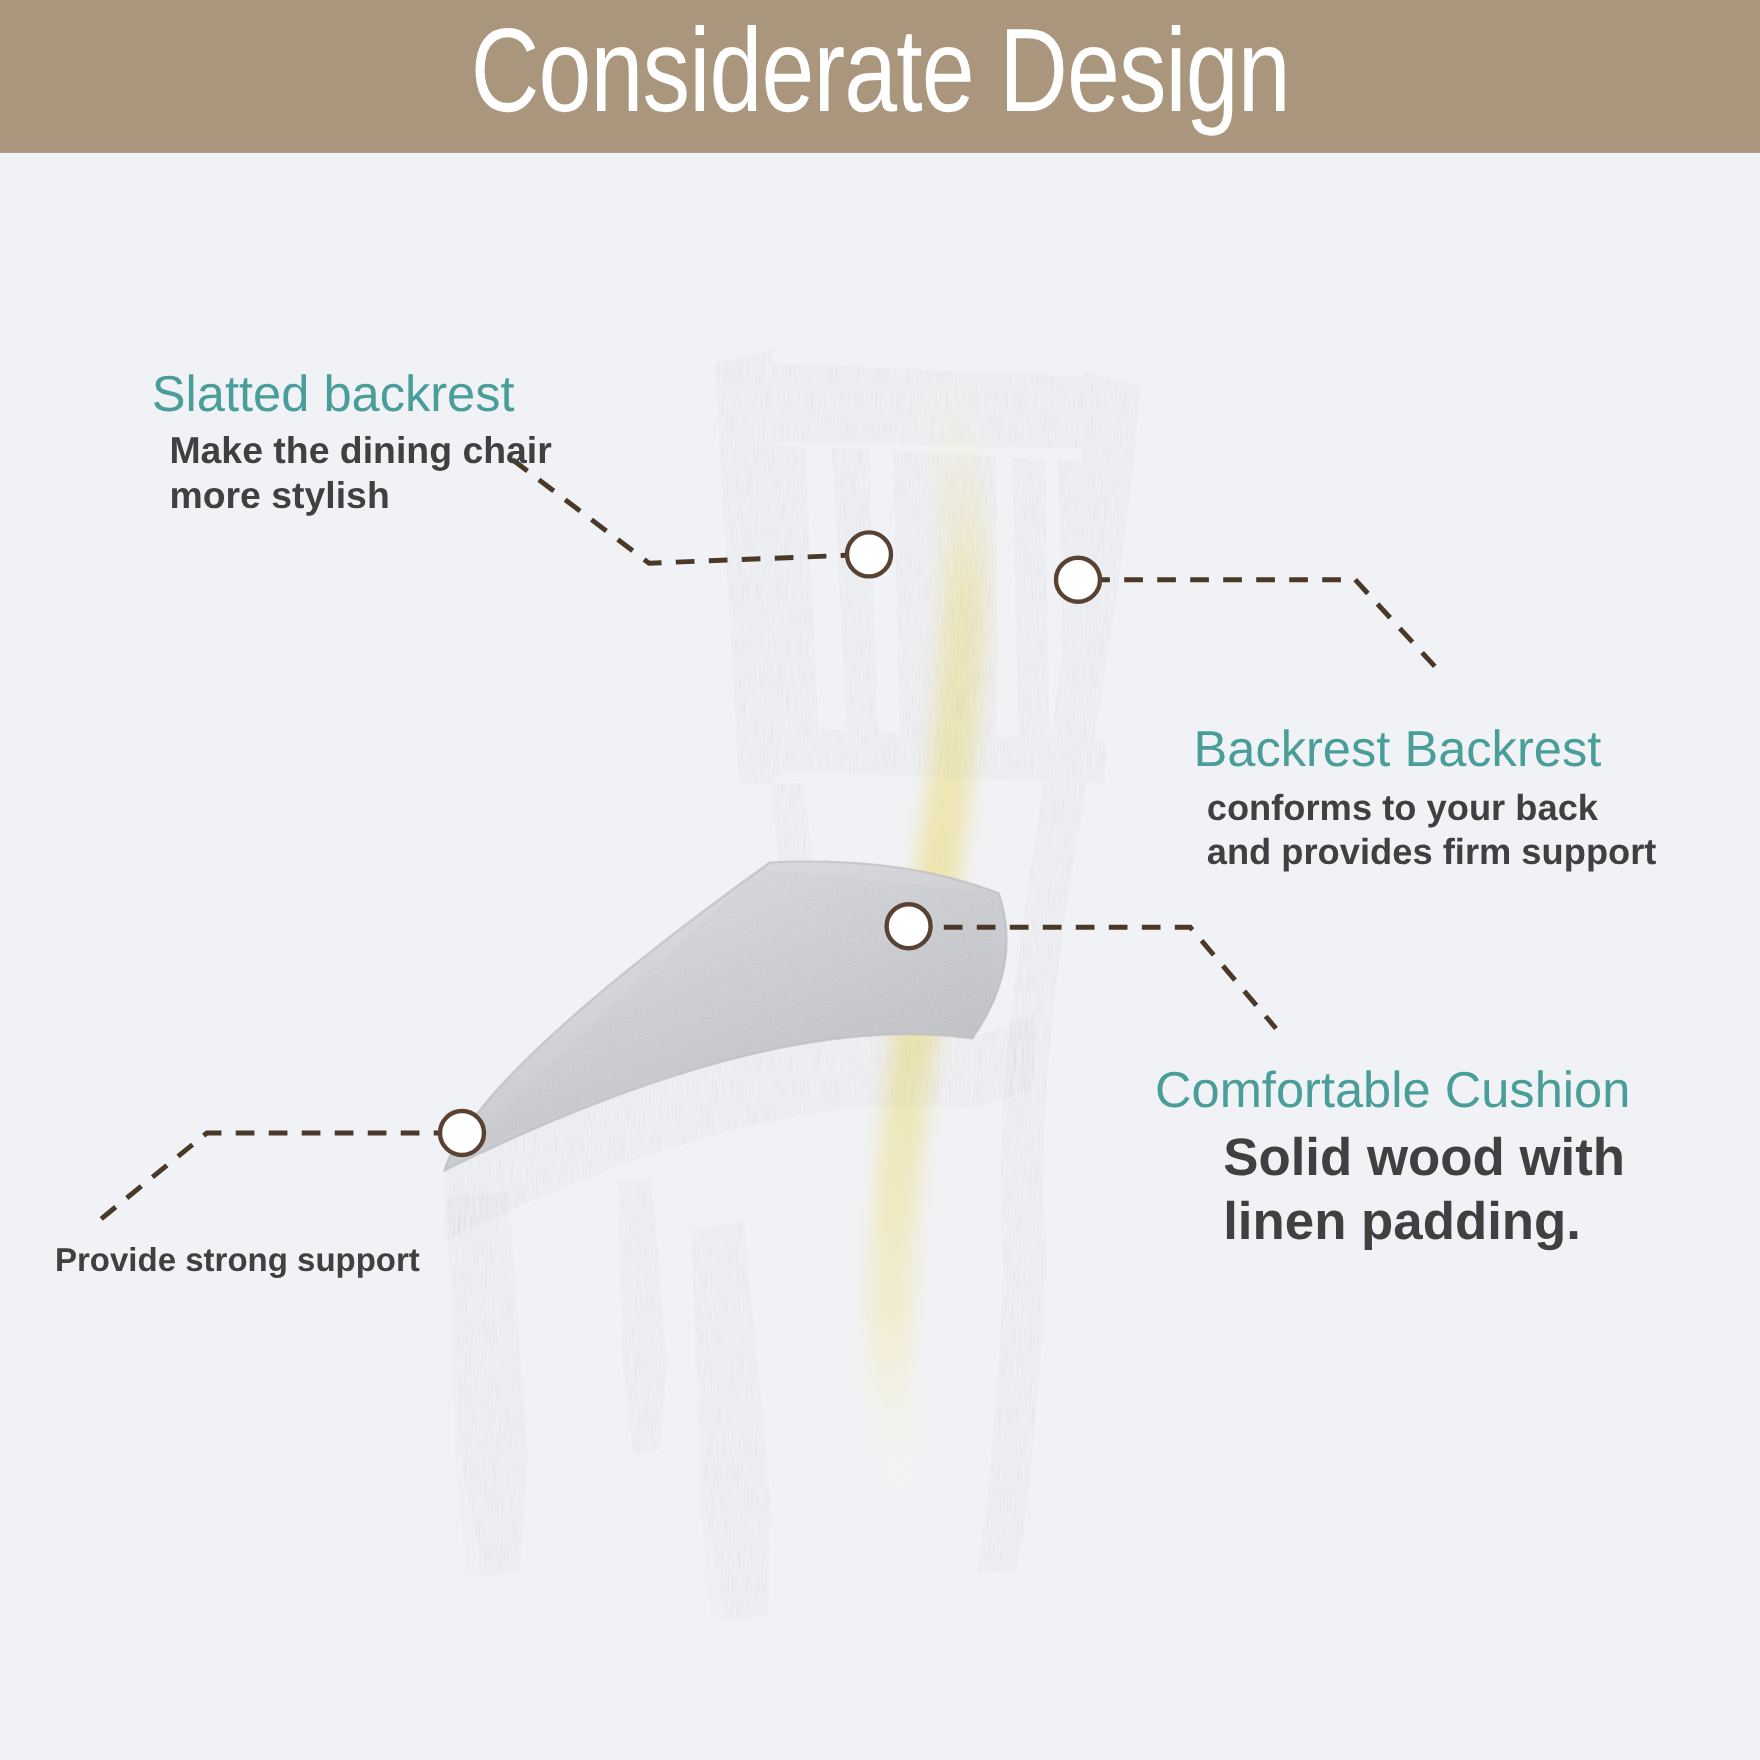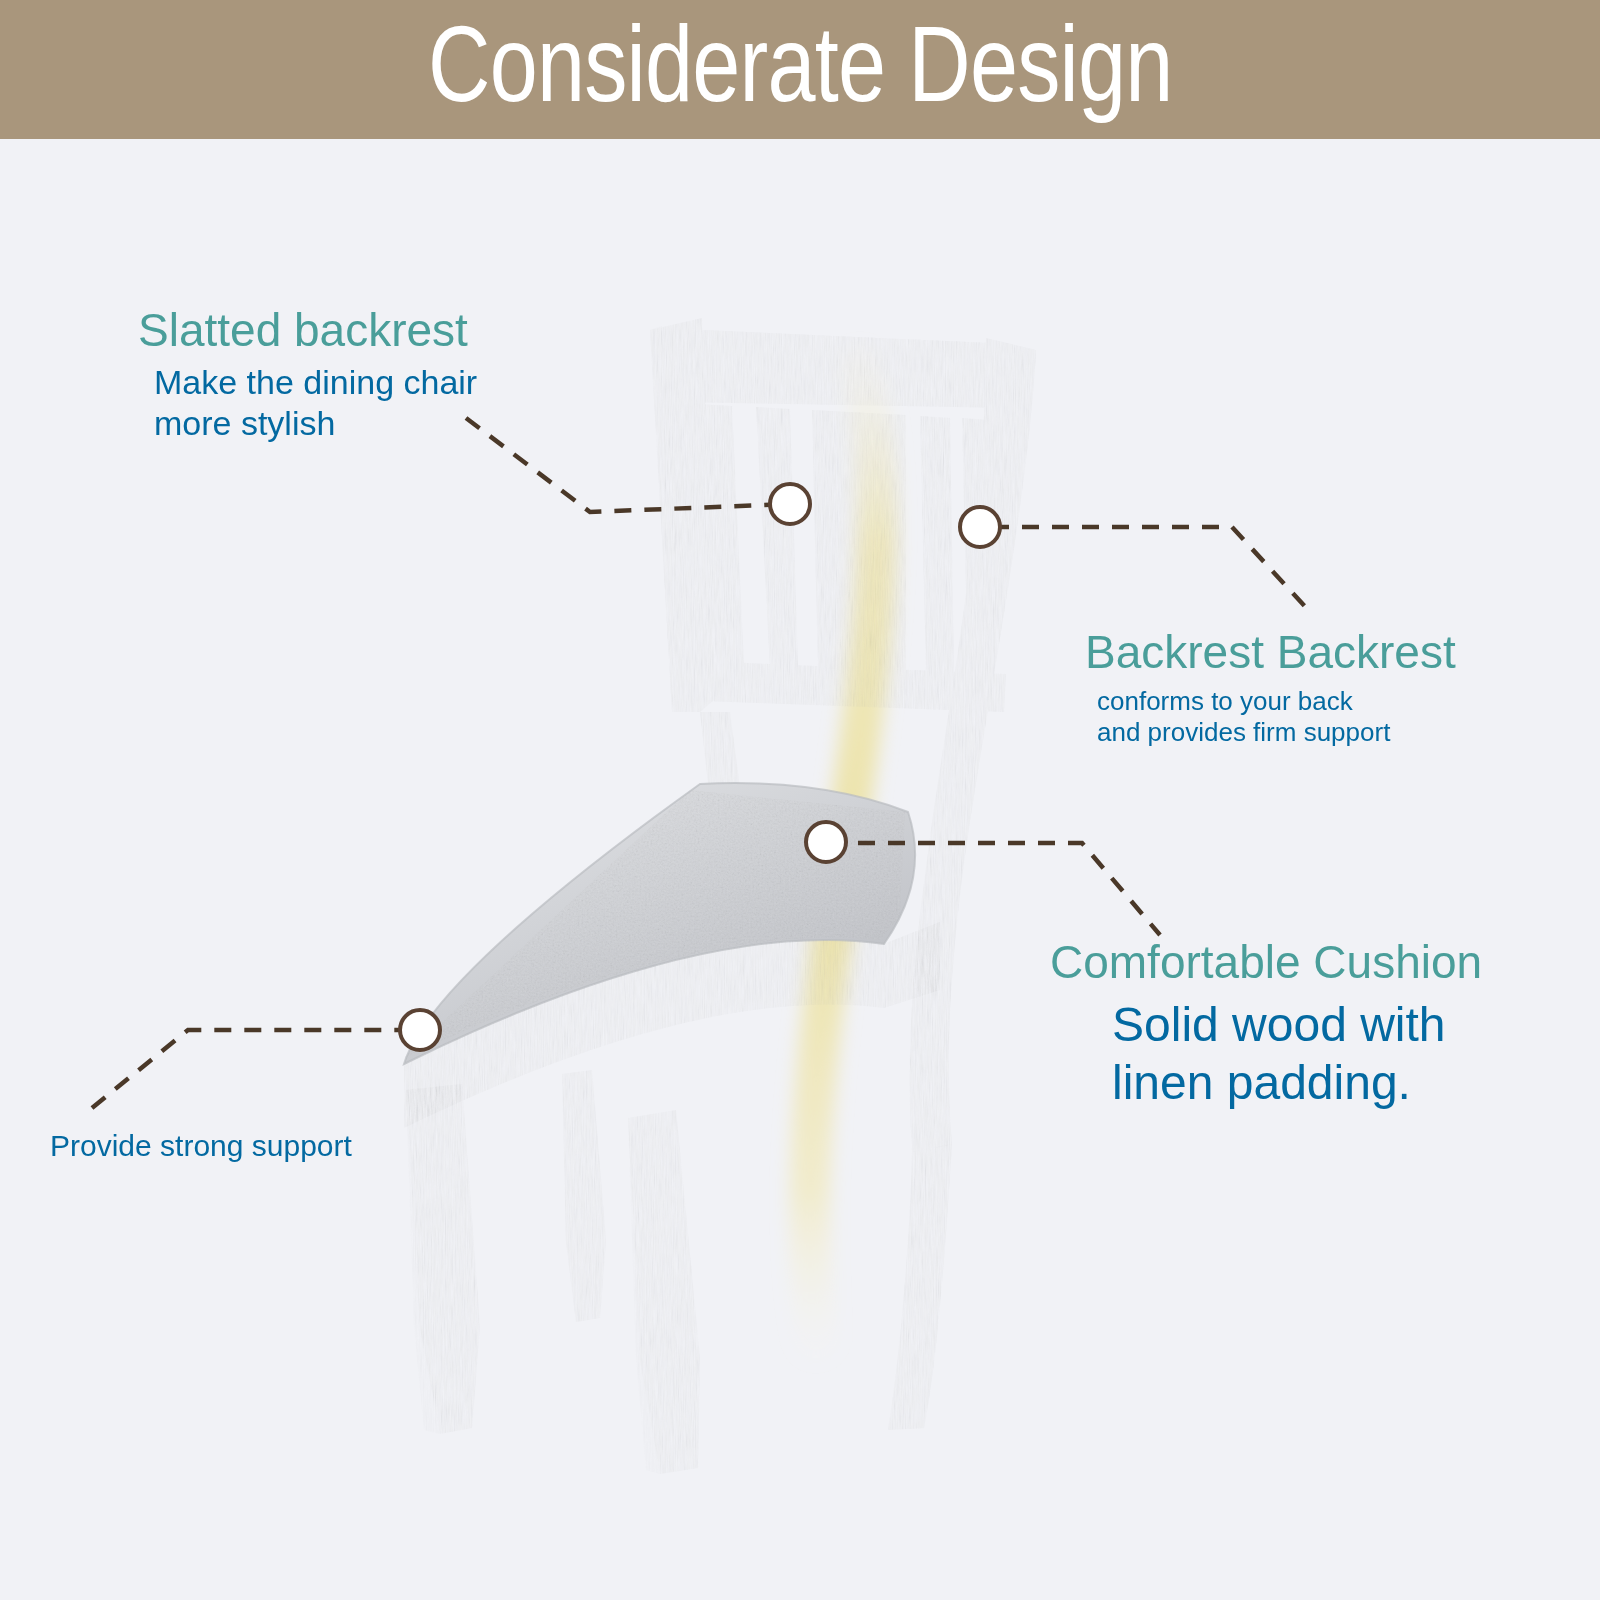--- a/index.html
+++ b/index.html
@@ -51,34 +51,35 @@
   
   .callout {
     position: absolute;
   }
   .callout-title {
     color: #4a9e9a;
     font-size: 46px;
     line-height: 1.08;
     white-space: nowrap;
     font-weight: 400;
+    margin-top: 28px;
   }
   .callout-sub {
-    color: #0369a1;
+    color: #404040;
     font-size: 34px;
     line-height: 1.22;
-    font-weight: 400;
+    font-weight: 700;
     white-space: pre-line;
   }
 
   #callout-slatted        { left: 138px;  top: 306px; }
   #callout-slatted .callout-sub  { margin-left: 16px; margin-top: 6px; }
 
   #callout-ergonomic      { left: 1085px; top: 628px; }
-  #callout-ergonomic .callout-sub { margin-left: 12px; margin-top: 8px; font-size: 26px; }
+  #callout-ergonomic .callout-sub { margin-left: 12px; margin-top: 8px; font-size: 33px; }
 
   #callout-cushion        { left: 1050px; top: 938px; }
   #callout-cushion .callout-sub  { margin-left: 62px; margin-top: 8px; font-size: 48px; }
 
   #callout-legs           { left: 28px;   top: 1124px; }
   #callout-legs .callout-sub     { margin-left: 22px; margin-top: 4px; font-size: 30px; }
 
   
   .dot {
     position: absolute;

